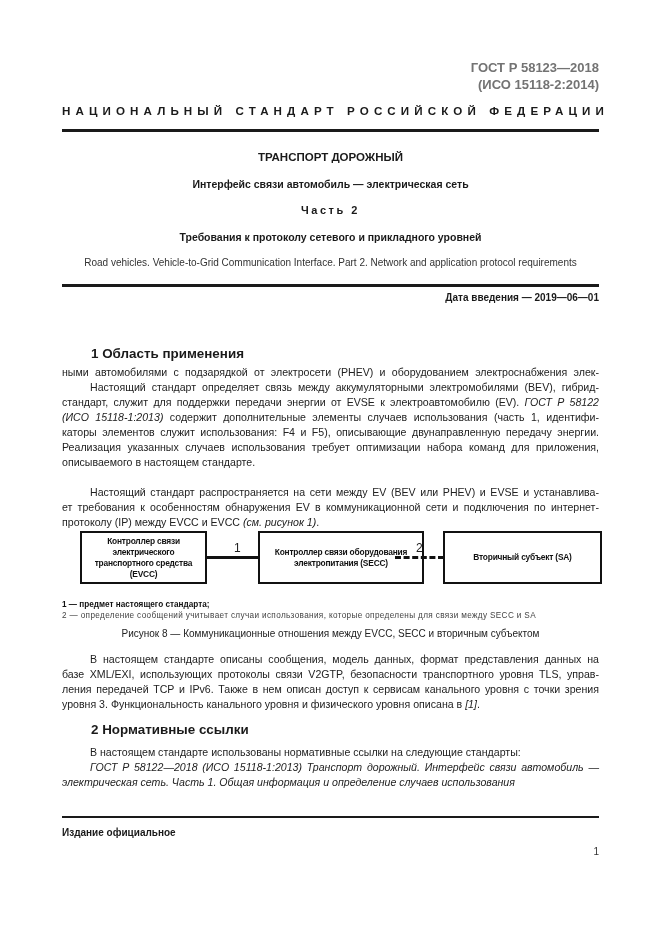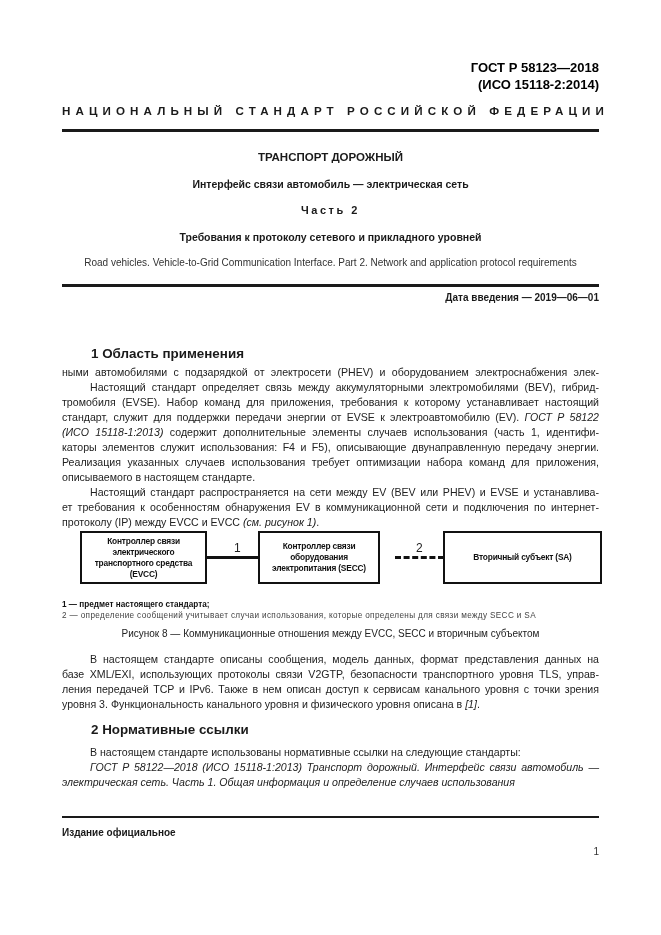--- a/index.html
+++ b/index.html
@@ -16,21 +16,21 @@
       color: #1a1a1a;
     }
     .abs { position: absolute; }
     .gost-code {
       right: 62px;
       top: 59px;
       text-align: right;
       font-weight: bold;
       font-size: 13px;
       line-height: 17px;
-      color: #000000;
+      color: #737373;
     }
     .natl {
       left: 62px;
       top: 104px;
       width: 537px;
       font-weight: bold;
       font-size: 11.6px;
       letter-spacing: 5.1px;
       white-space: nowrap;
       color: #1a1a1a;
@@ -168,39 +168,38 @@
 <div class="abs center-line title-en">Road vehicles. Vehicle-to-Grid Communication Interface. Part 2. Network and application protocol requirements</div>
 
 <div class="abs rule-thick" style="top:284px;"></div>
 <div class="abs intro-date">Дата введения — 2019—06—01</div>
 
 <div class="abs section-h" style="top:346px;">1 Область применения</div>
 
 <div class="abs para" style="top:365px;">
   <span class="line">ными автомобилями с подзарядкой от электросети (PHEV) и оборудованием электроснабжения элек-</span>
   <span class="line"><span class="ind"></span><span>Настоящий стандарт определяет связь между аккумуляторными электромобилями (BEV), гибрид-</span></span>
-  <span class="line">тромобиля (EVSE). Набор команд для приложения, требования к которому устанавливает настоящий</span>
   <span class="line"><span>стандарт, служит для поддержки передачи энергии от EVSE к электроавтомобилю (EV).</span> <i>ГОСТ Р 58122</i></span>
   <span class="line"><i>(ИСО 15118-1:2013)</i><span> содержит дополнительные элементы случаев использования (часть 1, идентифи-</span></span>
   <span class="line">каторы элементов служит использования: F4 и F5), описывающие двунаправленную передачу энергии.</span>
   <span class="line">Реализация указанных случаев использования требует оптимизации набора команд для приложения,</span>
   <span class="line last">описываемого в настоящем стандарте.</span>
 </div>
 
 <div class="abs para" style="top:485px;">
   <span class="line"><span class="ind"></span><span>Настоящий стандарт распространяется на сети между EV (BEV или PHEV) и EVSE и устанавлива-</span></span>
   <span class="line">ет требования к особенностям обнаружения EV в коммуникационной сети и подключения по интернет-</span>
   <span class="line last"><span>протоколу (IP) между EVCC и EVCC </span><i>(см. рисунок 1)</i><span>.</span></span>
 </div>
 
 <div class="abs box" style="left:80px; top:531px; width:127px; height:53px;">Контроллер связи электрического транспортного средства (EVCC)</div>
 <div class="abs conn-solid" style="left:207px; top:556px; width:52px;"></div>
 <div class="abs conn-label" style="left:234px; top:541px;">1</div>
 
-<div class="abs box" style="left:258px; top:531px; width:122px; height:53px;">Контроллер связи оборудования электропитания (SECC)</div>
+<div class="abs box" style="left:258px; top:531px; width:166px; height:53px;">Контроллер связи оборудования электропитания (SECC)</div>
 <div class="abs conn-dashed" style="left:395px; top:556px; width:49px;"></div>
 <div class="abs conn-label" style="left:416px; top:541px;">2</div>
 
 <div class="abs box" style="left:443px; top:531px; width:159px; height:53px;">Вторичный субъект (SA)</div>
 
 <div class="abs legend1">1 — предмет настоящего стандарта;</div>
 <div class="abs legend2">2 — определение сообщений учитывает случаи использования, которые определены для связи между SECC и SA</div>
 <div class="abs fig-caption">Рисунок 8 — Коммуникационные отношения между EVCC, SECC и вторичным субъектом</div>
 
 <div class="abs para" style="top:652px;">

